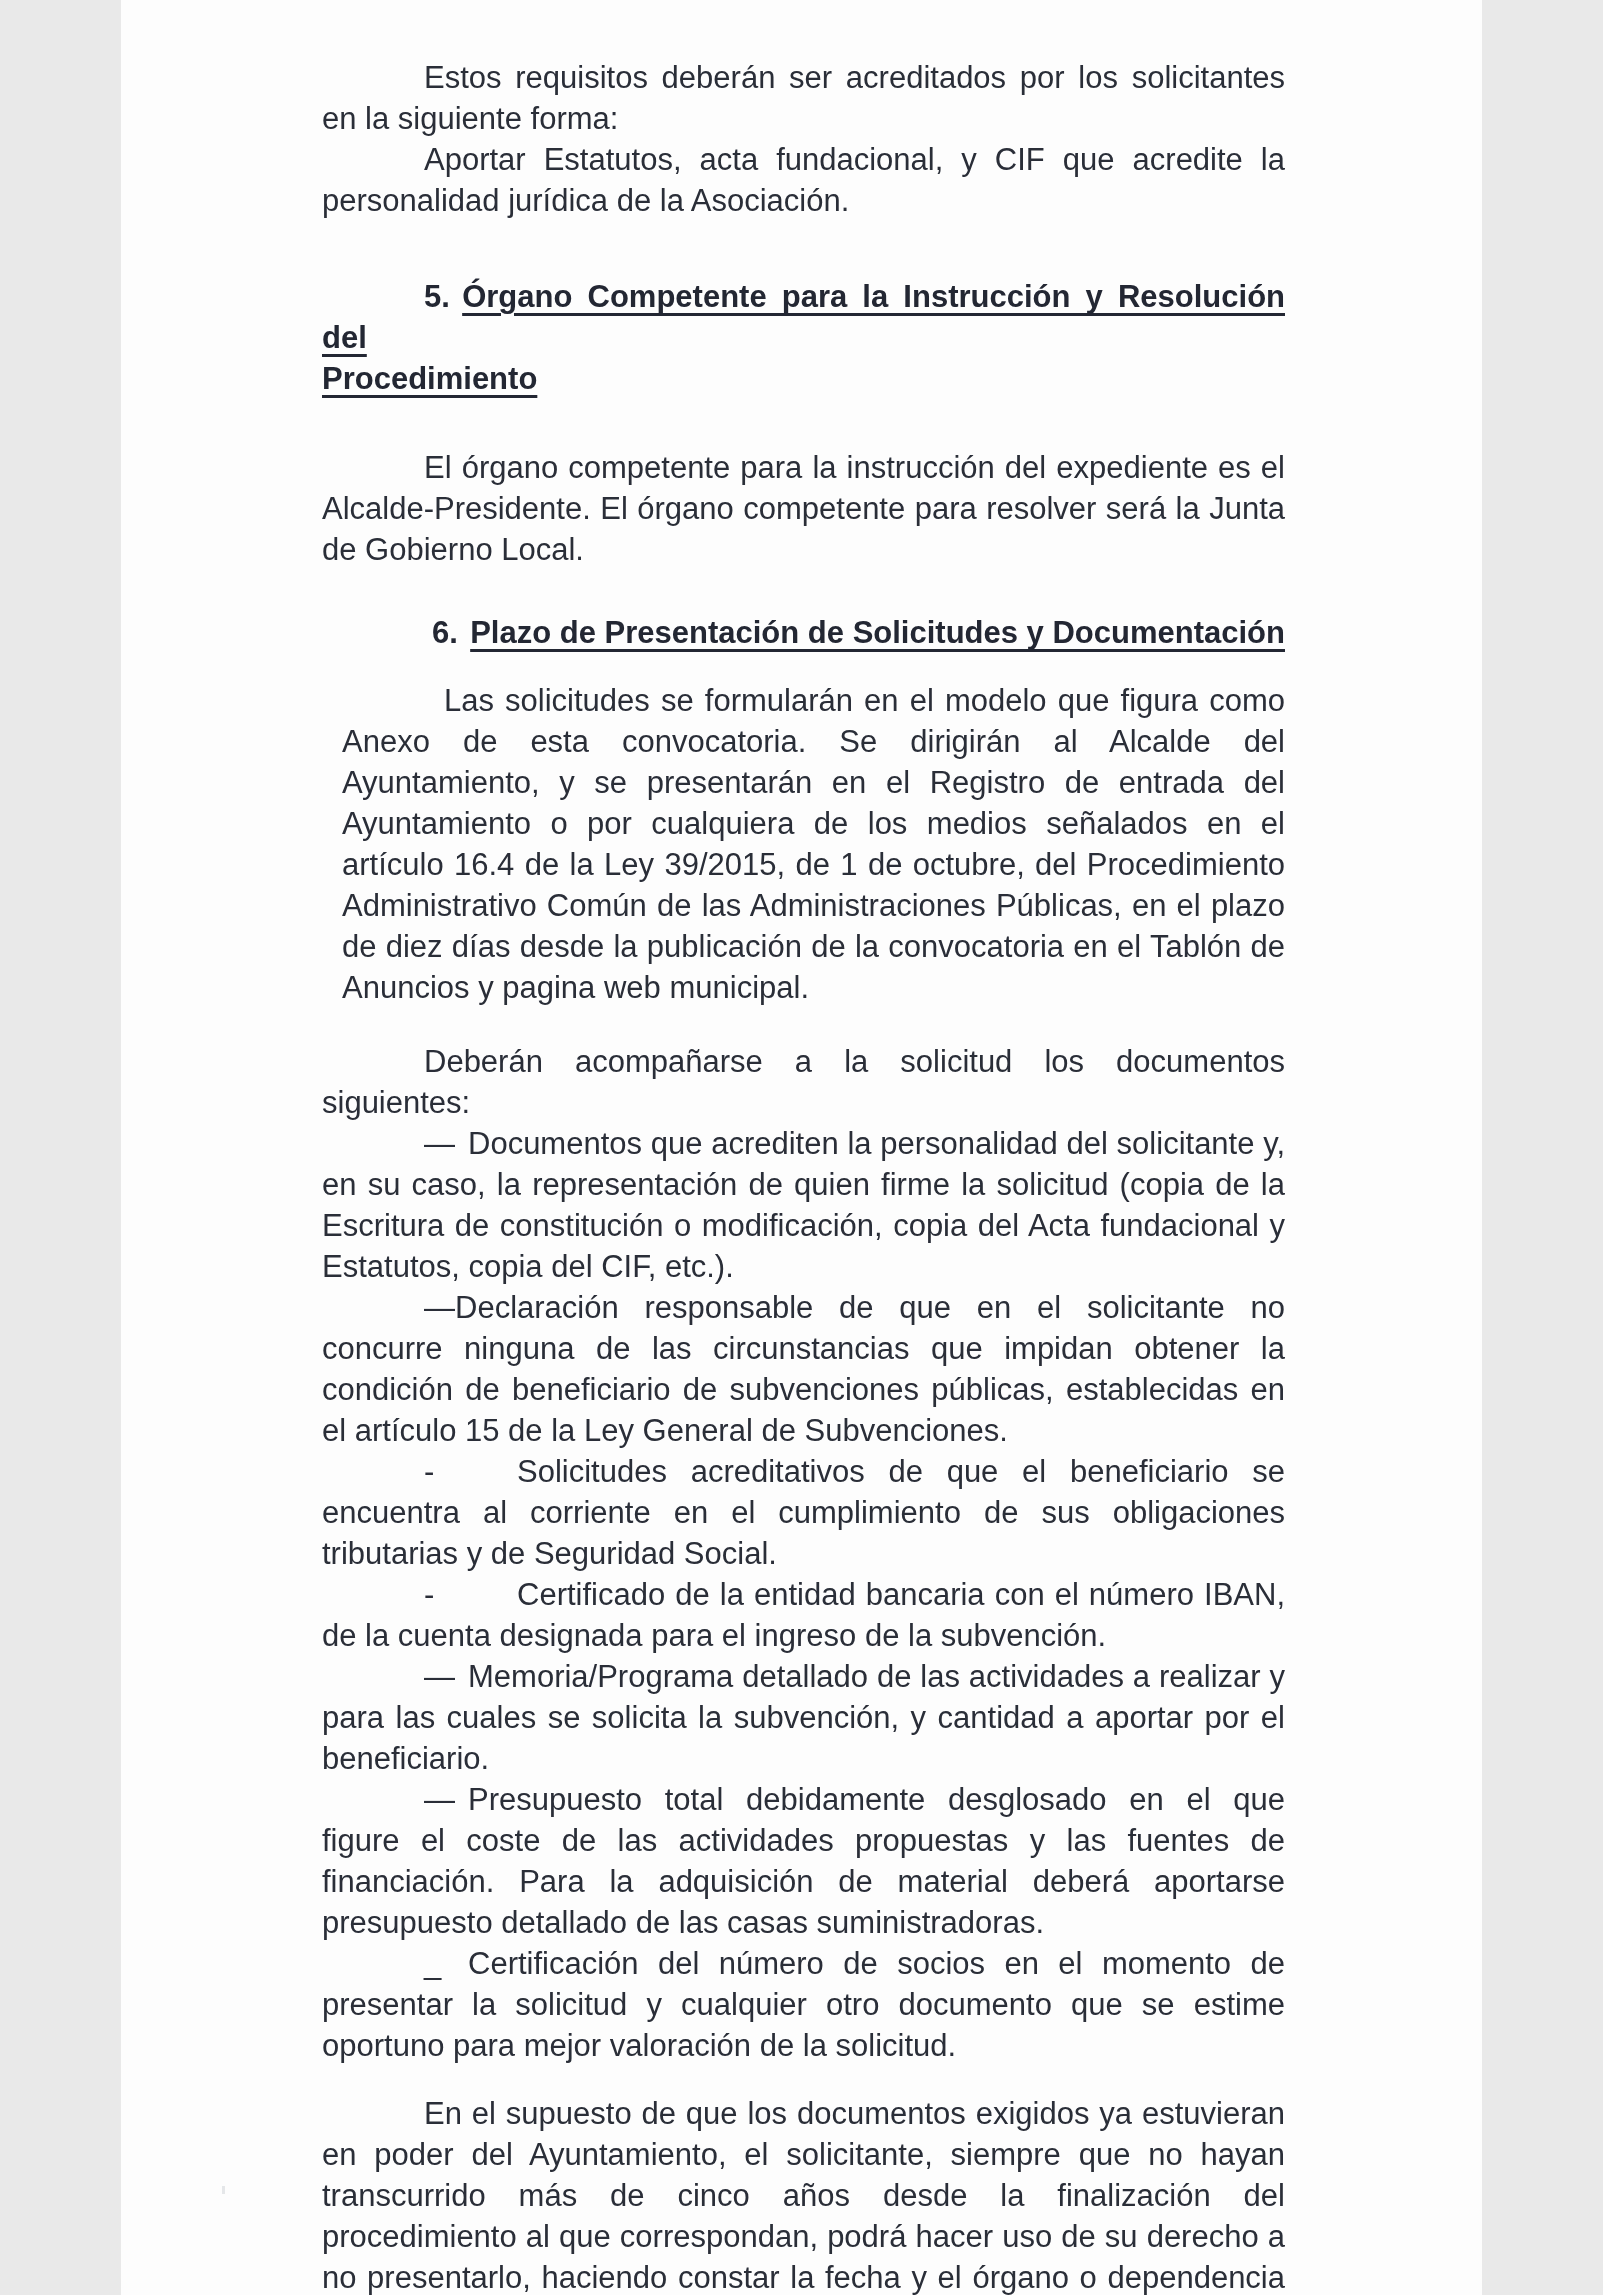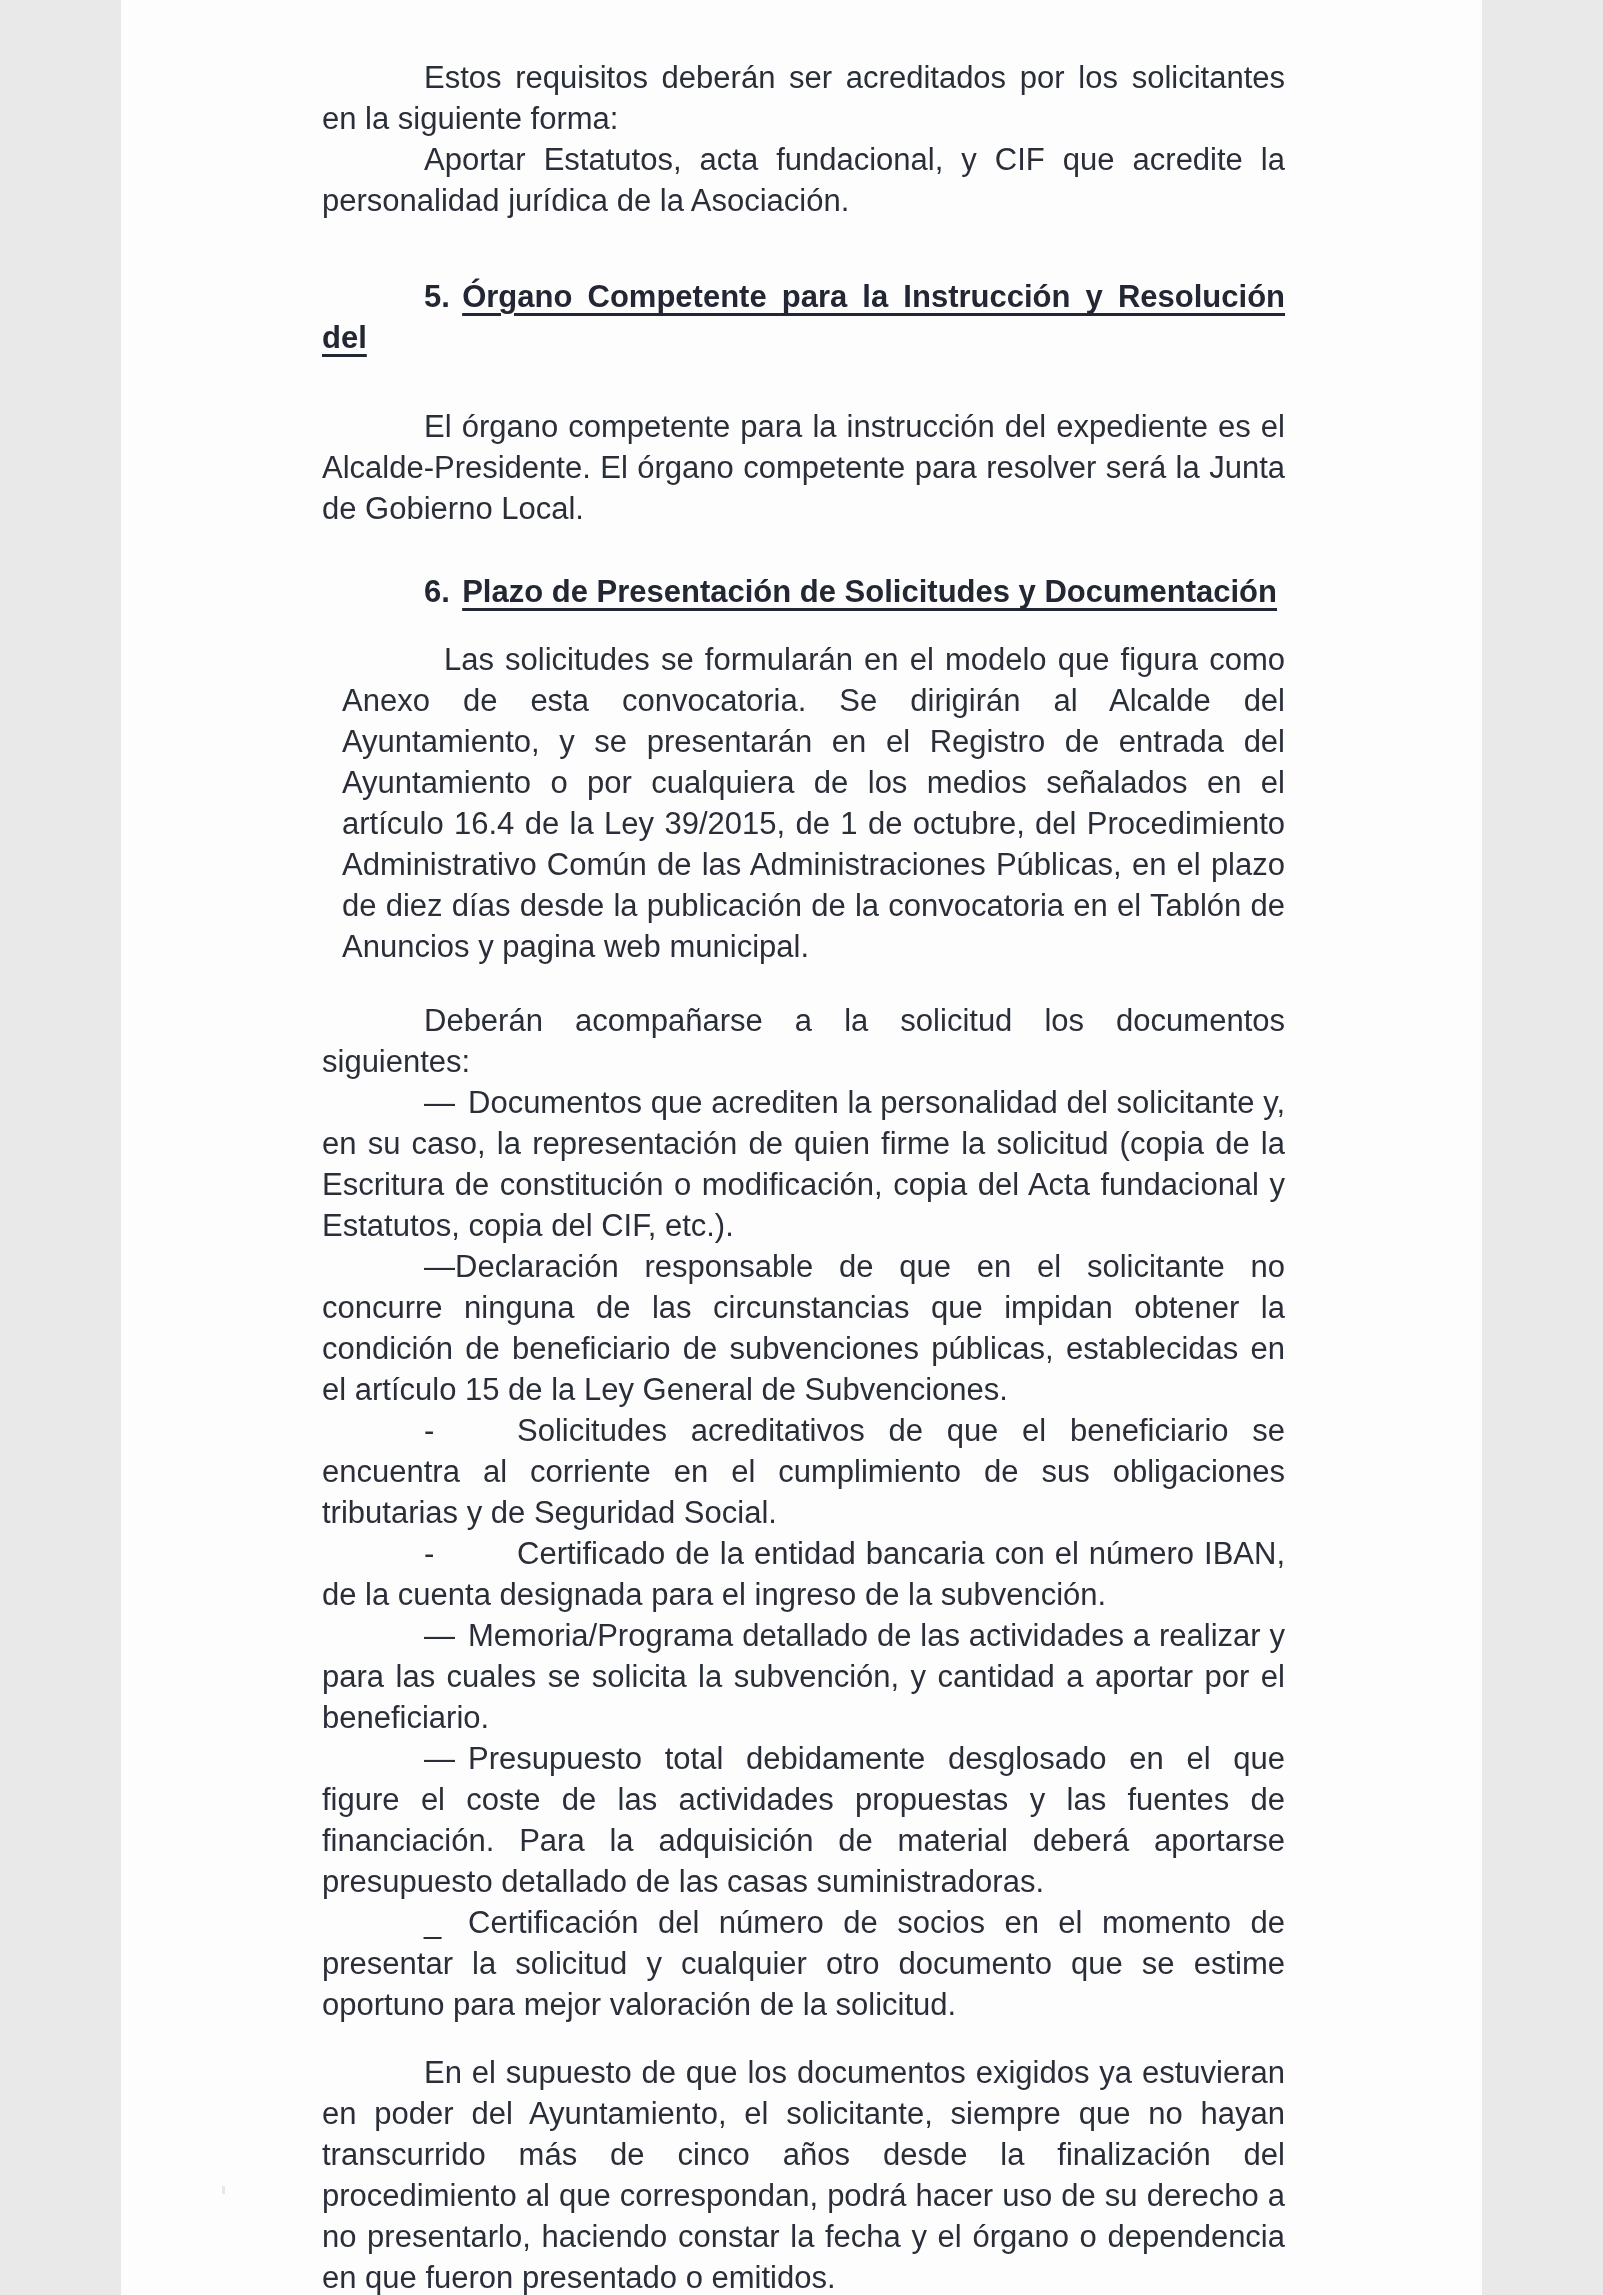--- a/index.html
+++ b/index.html
@@ -33,21 +33,21 @@
   }
   .h5-line1 {
     display: block;
     text-indent: 102px;
     text-align: justify;
     text-align-last: justify;
   }
   .h5-line2 { display: block; }
   .h-single {
     text-indent: 102px;
-    text-align: left;
+    text-align: right;
   }
   .h-num { text-decoration: none; padding-right: 12.3px; }
   .doc-item {
     text-align: justify;
     text-indent: 102px;
   }
   .doc-marker {
     display: inline-block;
     text-indent: 0;
     text-align: left;
@@ -84,20 +84,21 @@
 <body>
 
 <div class="page" style="color: rgb(42, 46, 56); background: rgb(253, 253, 253);">
 
   <p class="para">Estos requisitos deberán ser acreditados por los solicitantes en la siguiente forma:</p>
 
   <p class="para">Aportar Estatutos, acta fundacional, y CIF que acredite la personalidad jurídica de la Asociación.</p>
 
   <p class="heading mt-h5">
     <span class="h5-line1"><span class="h-num">5.</span><u class="h-title">Órgano Competente para la Instrucción y Resolución del</u></span>
+    <span class="h5-line2"><u class="h-title">Procedimiento</u></span>
   </p>
 
   <p class="para mt-para3">El órgano competente para la instrucción del expediente es el Alcalde-Presidente. El órgano competente para resolver será la Junta de Gobierno Local.</p>
 
   <p class="heading h-single mt-h6"><span class="h-num">6.</span><u class="h-title">Plazo de Presentación de Solicitudes y Documentación</u></p>
 
   <p class="para mt-para4">Las solicitudes se formularán en el modelo que figura como Anexo de esta convocatoria. Se dirigirán al Alcalde del Ayuntamiento, y se presentarán en el Registro de entrada del Ayuntamiento o por cualquiera de los medios señalados en el artículo 16.4 de la Ley 39/2015, de 1 de octubre, del Procedimiento Administrativo Común de las Administraciones Públicas, en el plazo de diez días desde la publicación  de la convocatoria en el Tablón de Anuncios y pagina web municipal.</p>
 
   <p class="para mt-para5">Deberán acompañarse a la solicitud los documentos siguientes:</p>
 

